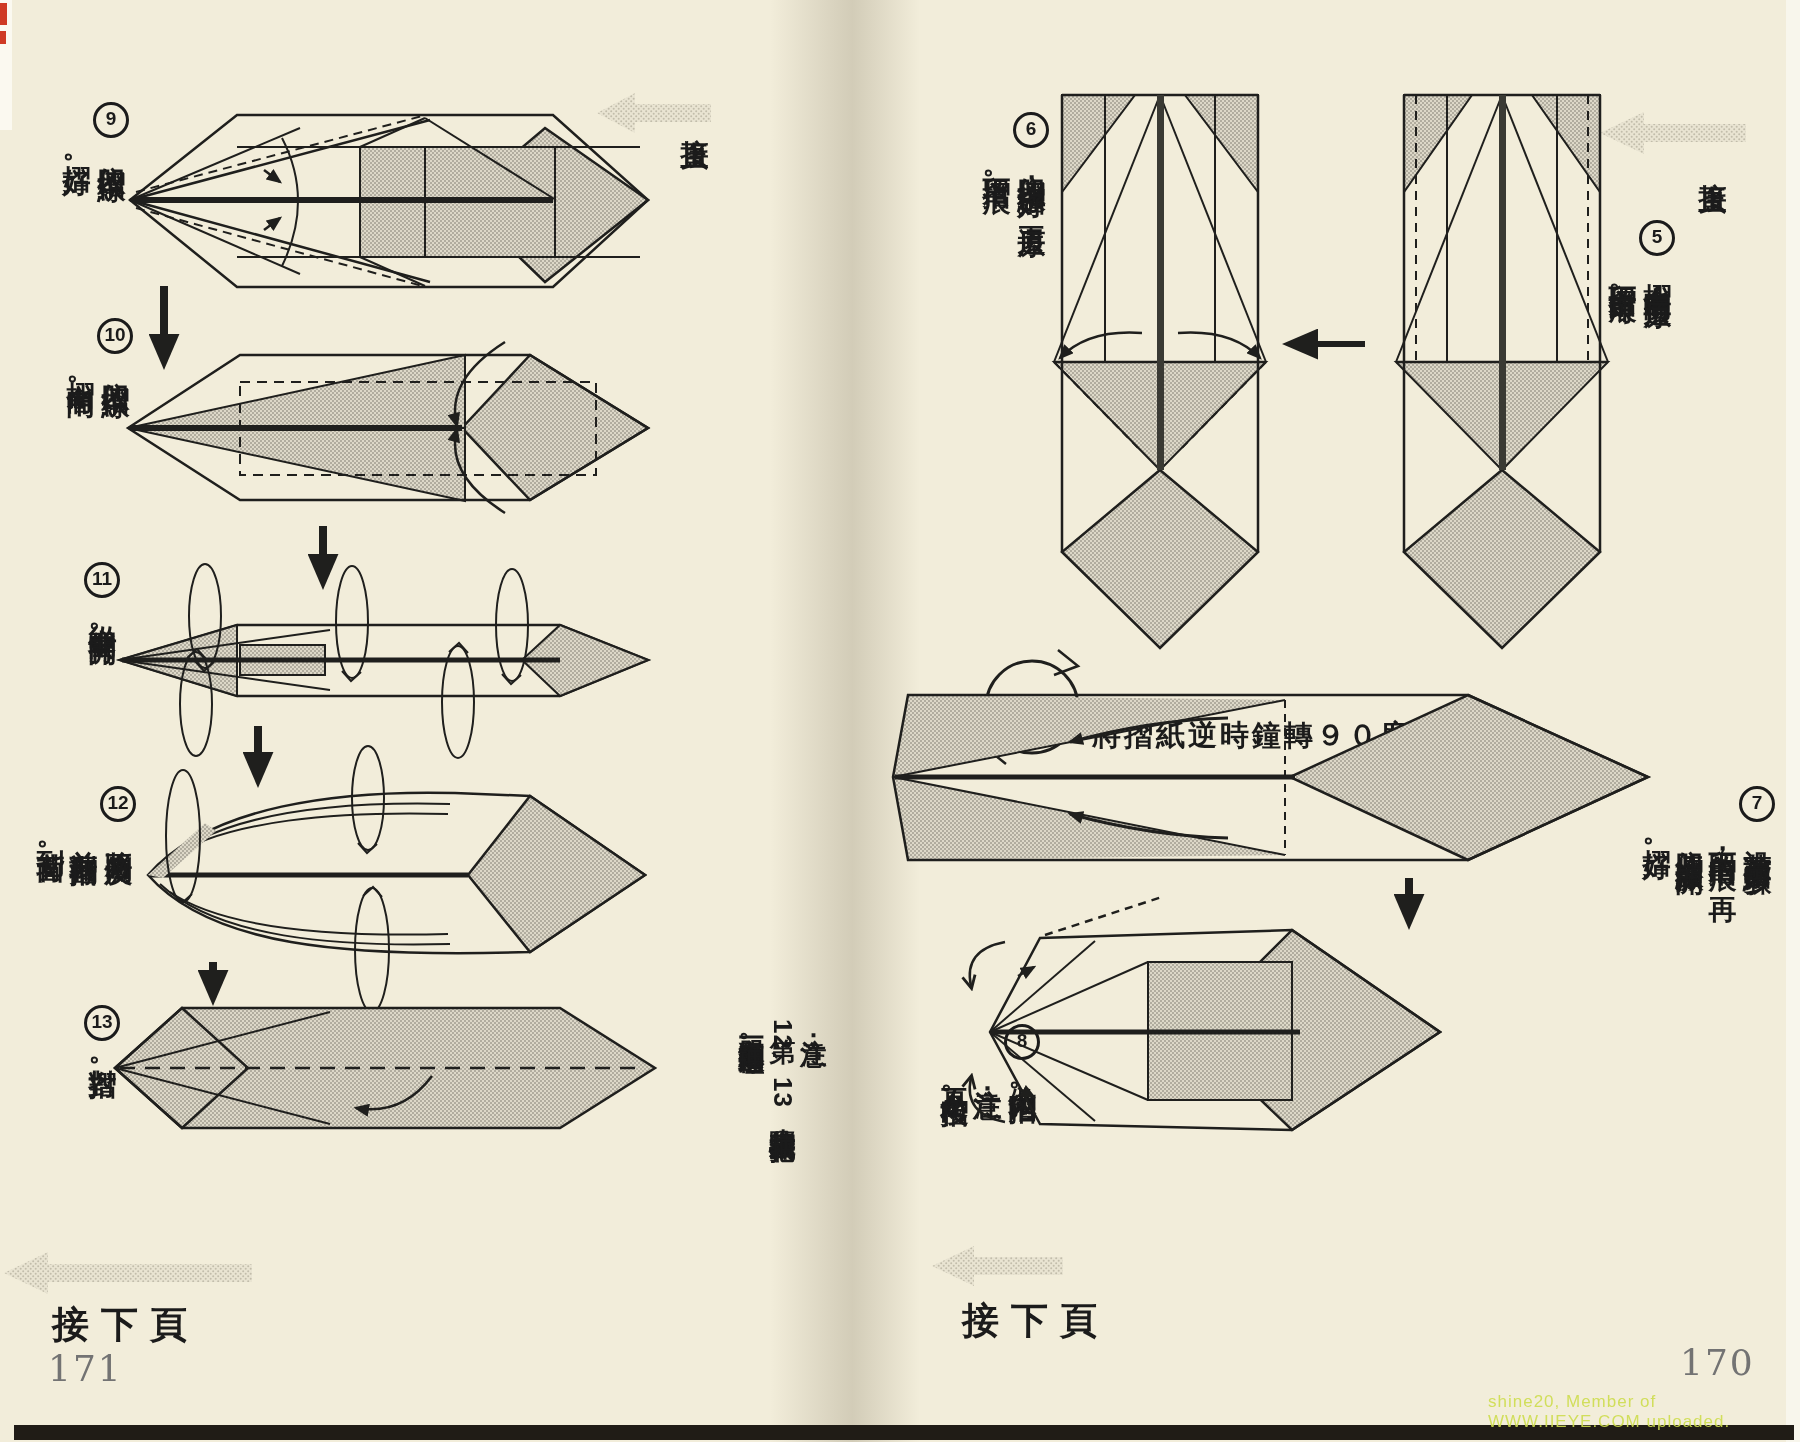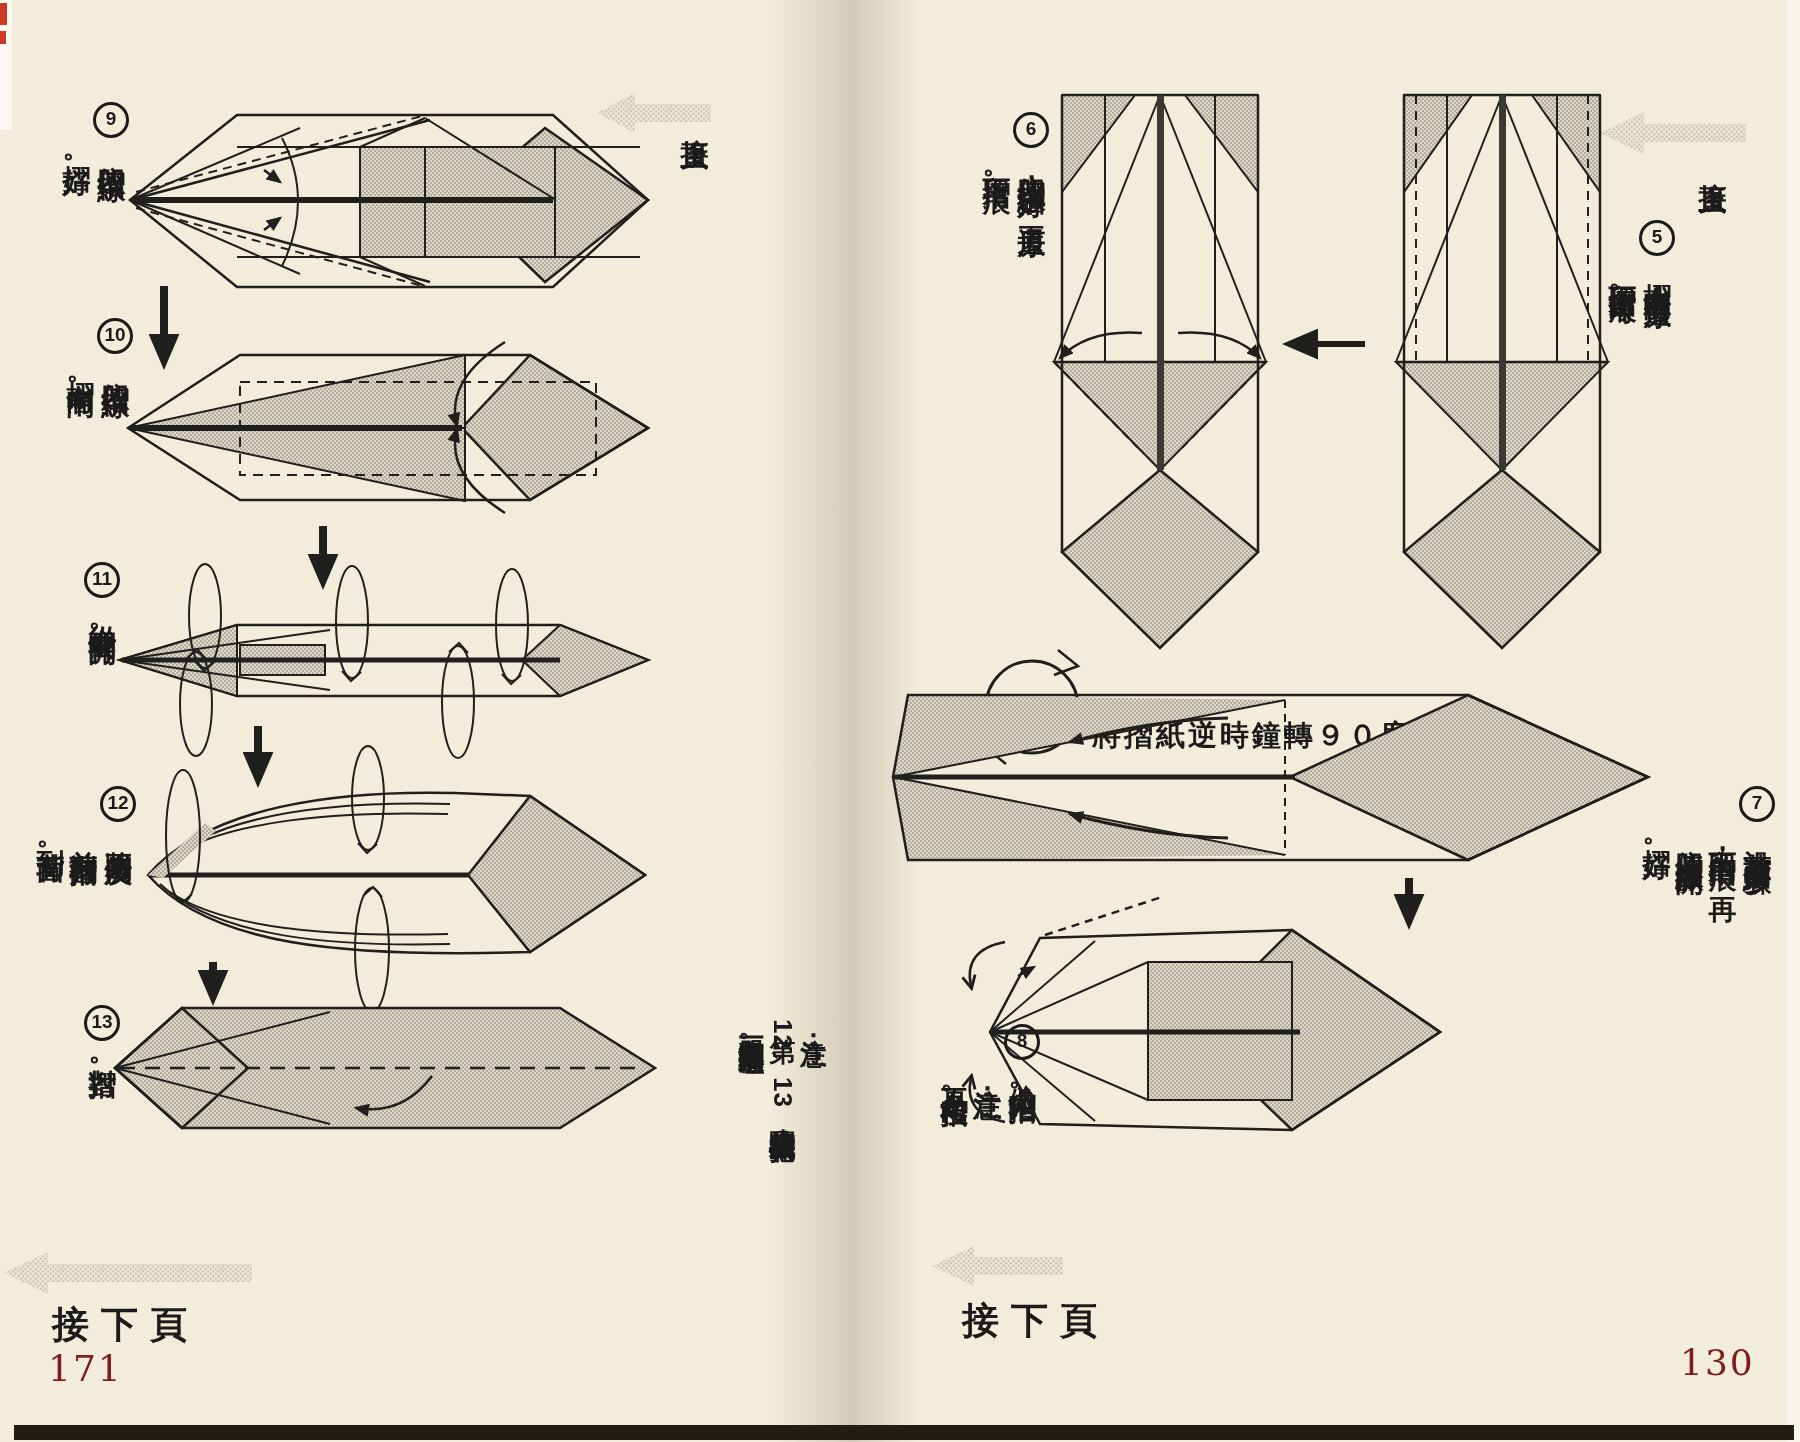--- a/index.html
+++ b/index.html
@@ -14,21 +14,21 @@
   .vtext{position:absolute;writing-mode:vertical-rl;text-orientation:mixed;font-weight:700;
          font-size:28px;line-height:33px;letter-spacing:3px;white-space:nowrap;}
   .vtext .vcol{display:block;}
   .vtext .vcol:not(:first-child){padding-top:42px;}
   .vtext.noind .vcol:not(:first-child){padding-top:0;}
   .cnum{display:inline-block;writing-mode:horizontal-tb;width:30px;height:30px;border:3px solid #1b1b1b;
         border-radius:50%;text-align:center;font-size:19px;line-height:27px;letter-spacing:0;margin-bottom:6px;font-weight:700;}
   .note{font-size:26px;line-height:31px;letter-spacing:1px;}
   .hlink{position:absolute;font-weight:700;font-size:37px;letter-spacing:12px;white-space:nowrap;}
   .caption{position:absolute;font-weight:700;font-size:29px;letter-spacing:3px;white-space:nowrap;}
-  .pnum{position:absolute;font-family:"DejaVu Serif",serif;font-size:36px;letter-spacing:2px;color:#7f1d1d;}
+  .pnum{position:absolute;font-family:"DejaVu Serif",serif;font-size:36px;letter-spacing:2px;color:#737373;}
   .wm{position:absolute;font-size:17px;color:#cedd4e;opacity:.9;letter-spacing:1px;}
   svg.diag{position:absolute;overflow:visible;}
 </style>
 </head>
 <body>
 
 <div class="canvas">
 
   <svg width="0" height="0" style="position:absolute">
     <defs>
@@ -331,16 +331,17 @@
       <path d="M 1005,1122 Q 963,1114 971,1078" stroke-width="2.5" marker-end="url(#mAo)"></path>
       <path d="M 1018,976 l 16,-9" stroke-width="2.5" marker-end="url(#mAb)"></path>
       <path d="M 1018,1088 l 16,9" stroke-width="2.5" marker-end="url(#mAb)"></path>
     </g>
   </svg>
 
   <svg class="diag" style="left:930px;top:1242px" width="135" height="48" viewBox="0 0 135 48">
     <polygon points="2,24 44,4 44,15 133,15 133,33 44,33 44,44" fill="url(#htl)"></polygon>
   </svg>
   <div class="hlink" style="left:962px;top:1296px">接下頁</div>
-  <div class="pnum" style="left:1680px;top:1342px">130</div>
-
+  <div class="pnum" style="left:1680px;top:1342px">170</div>
+
+  <div class="wm" style="left:1488px;top:1392px">shine20, Member of WWW.IIEYE.COM uploaded.</div>
 
 </div>
 
 </body></html>

